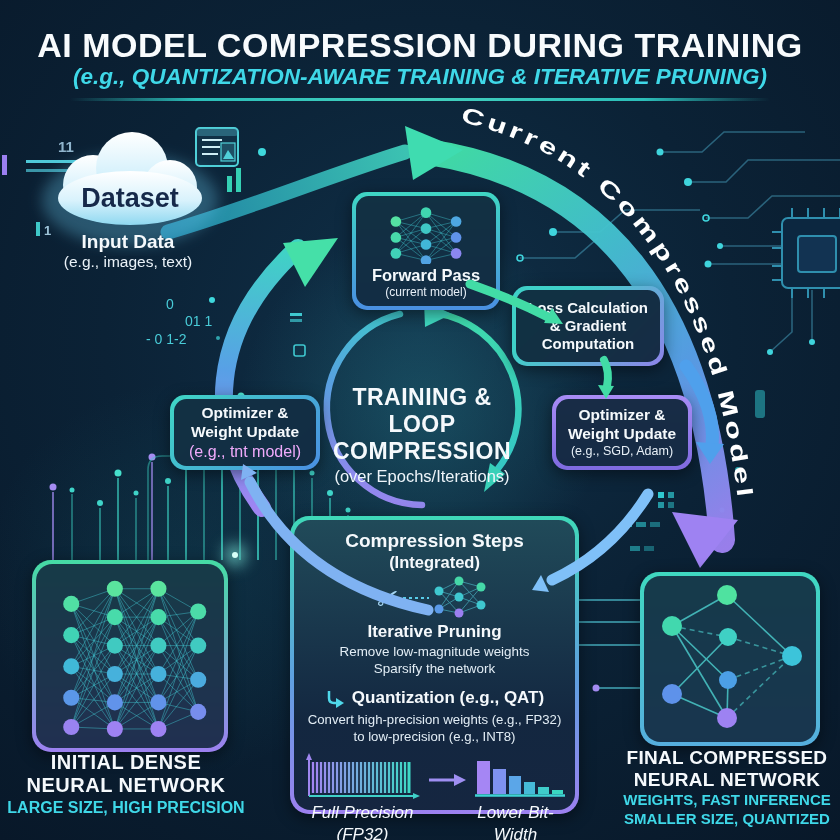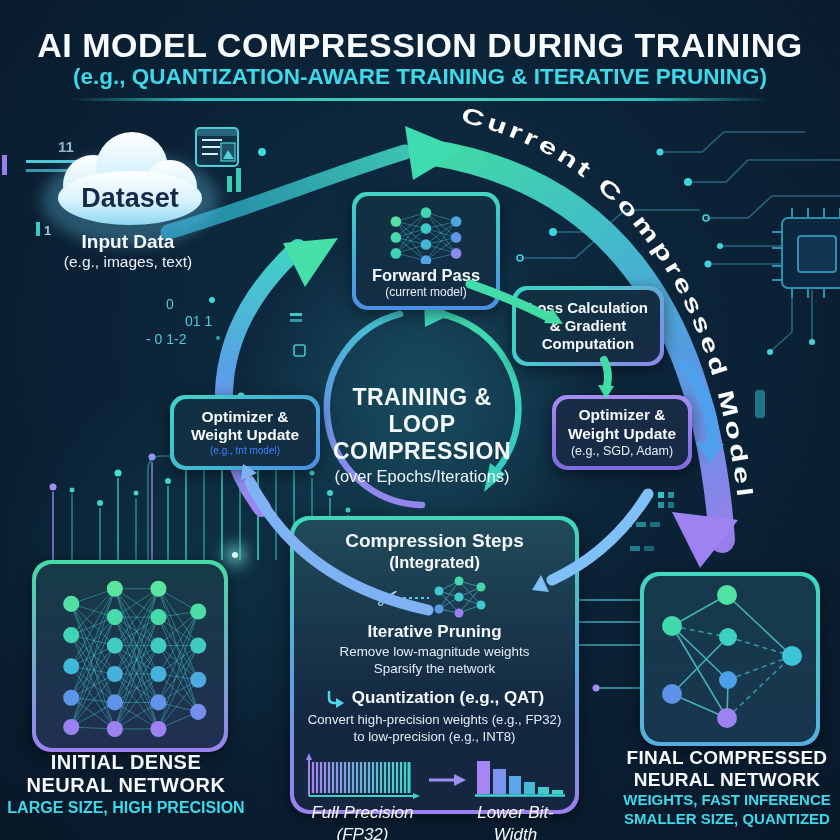--- a/index.html
+++ b/index.html
@@ -7,21 +7,21 @@
     background:radial-gradient(circle at 50% 40%, #103048 0%, #0b2236 48%, #081829 100%);
     font-family:"Liberation Sans", sans-serif;color:#f5f9fc;}
   svg.layer{position:absolute;left:0;top:0;pointer-events:none;}
   #bg-layer{z-index:1;} #fg-layer{z-index:6;}
   .glow{position:absolute;border-radius:50%;pointer-events:none;z-index:0;}
   .flare{position:absolute;width:6px;height:6px;border-radius:50%;background:#d8fff8;
     box-shadow:0 0 16px 7px rgba(130,240,225,.75);z-index:2;}
   .hdr-title{position:absolute;top:26px;left:0;width:840px;text-align:center;
     font-size:34px;font-weight:bold;letter-spacing:.5px;color:#f8fbfd;z-index:4;}
   .hdr-sub{position:absolute;top:64px;left:0;width:840px;text-align:center;
-    font-size:22.5px;font-weight:bold;color:#3fd8e8;z-index:4;}
+    font-size:22.5px;font-weight:bold;color:#3fd8e8;z-index:4;font-style:italic;}
   .divider{position:absolute;top:98px;left:70px;width:700px;height:3px;border-radius:2px;z-index:4;
     background:linear-gradient(90deg,rgba(63,216,200,0) 0%,#2fd0c8 18%,#49e4cc 50%,#2fd0c8 82%,rgba(63,216,200,0) 100%);opacity:.9;}
   .gbox{position:absolute;border-radius:15px;padding:4px;box-shadow:0 4px 16px rgba(0,0,0,.45);z-index:3;}
   .gbox-in{width:100%;height:100%;border-radius:12.5px;background:rgba(15,38,58,.94);
     display:flex;flex-direction:column;align-items:center;justify-content:center;
     text-align:center;box-sizing:border-box;line-height:1.22;}
   .b{font-weight:bold;}
   .txtblock{position:absolute;text-align:center;z-index:3;}
   .cap-cyan{color:#3fd8e8;font-weight:bold;}
   
@@ -301,21 +301,21 @@
       <div class="b" style="font-size:15.5px;">Optimizer &amp;</div>
       <div class="b" style="font-size:15.5px;">Weight Update</div>
       <div style="font-size:12.5px;color:#e8f0f8;">(e.g., SGD, Adam)</div>
     </div>
   </div>
 
   <div class="gbox" style="left:170px;top:395px;width:142px;height:67px;background:linear-gradient(135deg,#3fd6c4,#4a8fe2);">
     <div class="gbox-in">
       <div class="b" style="font-size:15.5px;">Optimizer &amp;</div>
       <div class="b" style="font-size:15.5px;">Weight Update</div>
-      <div style="font-size:10px;color:#3b82f6;">(e.g., tnt model)</div>
+      <div style="font-size:16px;color:#f0abfc;">(e.g., tnt model)</div>
     </div>
   </div>
 
   <div class="txtblock" style="left:312px;top:384px;width:220px;">
     <div class="b" style="font-size:23px;letter-spacing:.5px;">TRAINING &amp;</div>
     <div class="b" style="font-size:23px;letter-spacing:.5px;">LOOP</div>
     <div class="b" style="font-size:23px;letter-spacing:.5px;">COMPRESSION</div>
     <div style="font-size:16.5px;margin-top:2px;color:#eef5fa;">(over Epochs/Iterations)</div>
   </div>
 

